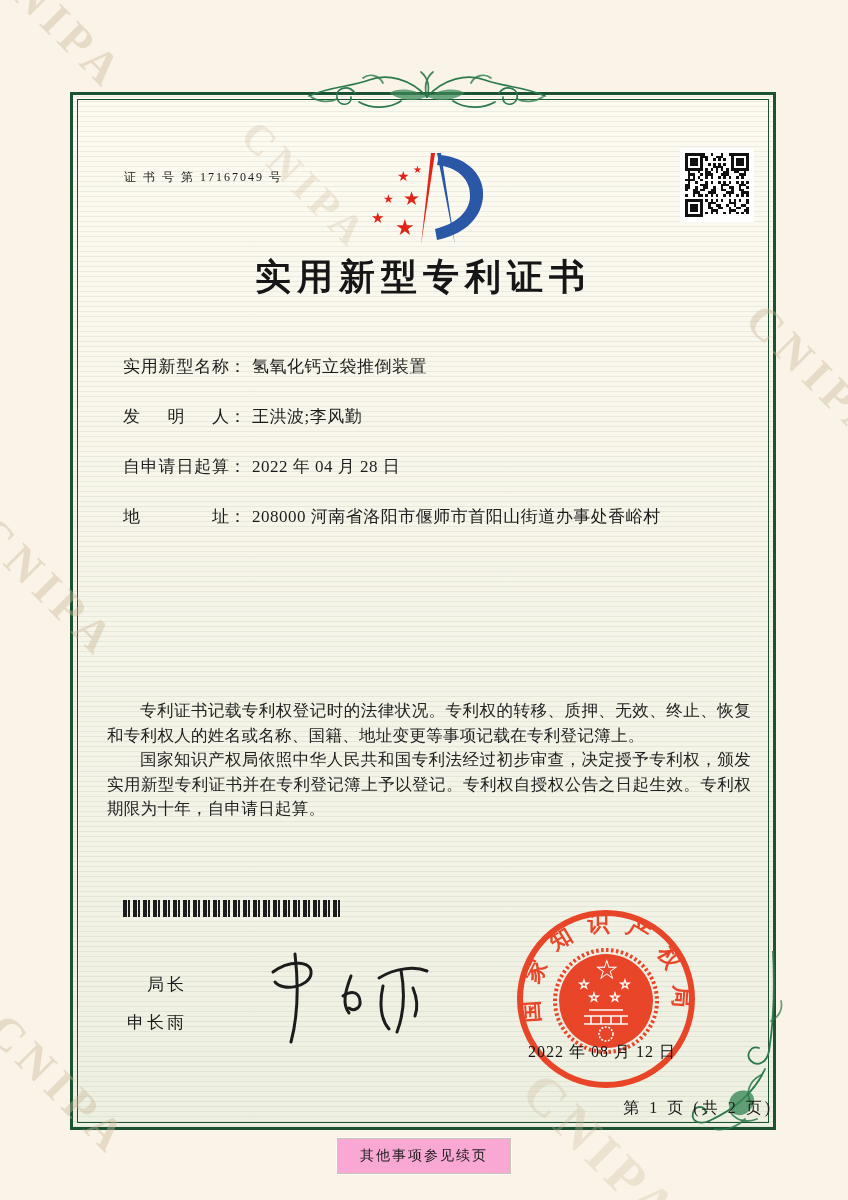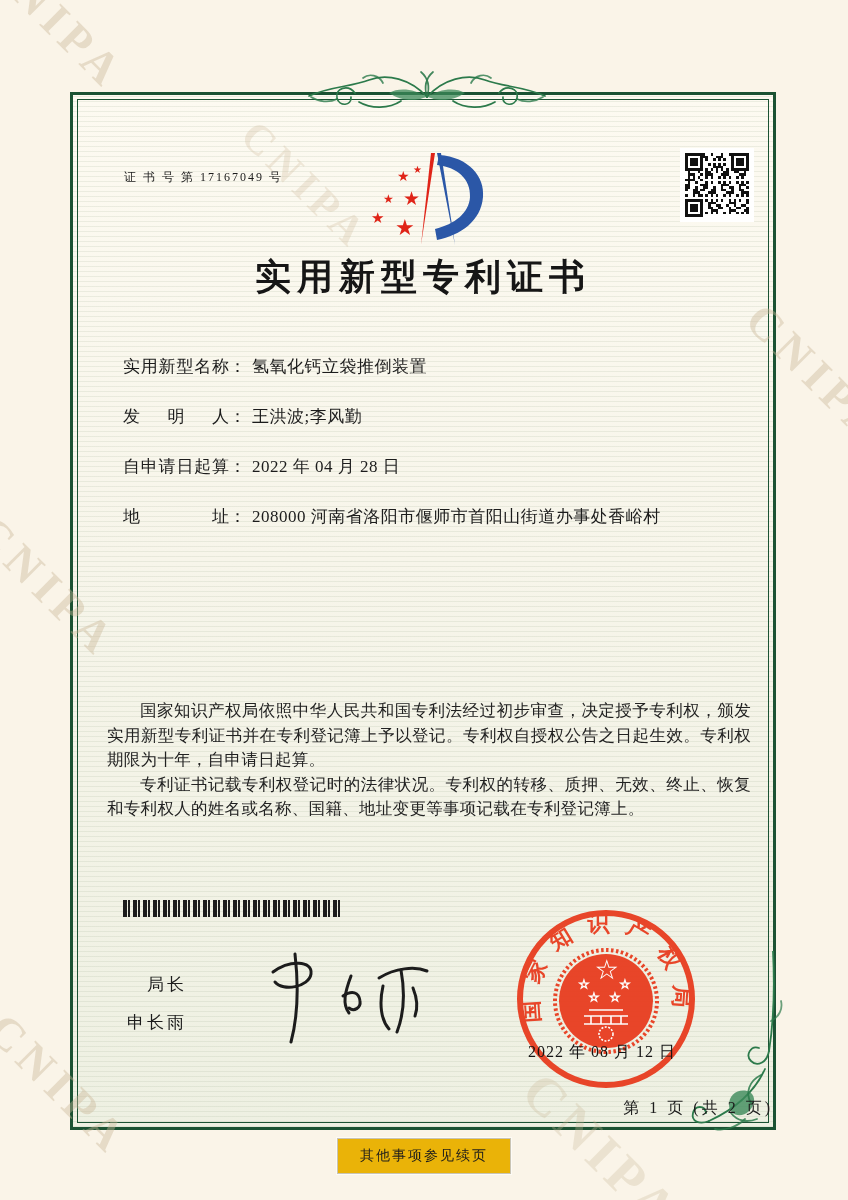--- a/index.html
+++ b/index.html
@@ -60,21 +60,21 @@
   .seal{position:absolute;left:438px;top:809px;}
   .seal-date{position:absolute;left:455px;top:947px;width:160px;z-index:3;
     font-size:16px;letter-spacing:1px;color:#141414;white-space:nowrap;}
   .page-ind{position:absolute;left:0;top:1003px;width:100%;text-align:right;
     font-size:16px;letter-spacing:3px;}
   
   .orn-top{position:absolute;left:230px;top:-26px;}
   .orn-br{position:absolute;left:612px;top:856px;}
   
   .footer-box{position:absolute;left:50%;top:1138px;transform:translateX(-50%);
-    background:#eab308;border:1px solid #c9c4b4;padding:8px 22px;
+    background:#f9a8d4;border:1px solid #c9c4b4;padding:8px 22px;
     font-size:14px;letter-spacing:2px;z-index:3;box-shadow:0 0 0 1px rgba(255,255,255,0.6);}
 </style>
 </head>
 <body>
 
 <div class="wm" style="left:-34px;top:-8px;">CNIPA</div>
 <div class="wm" style="left:728px;top:348px;">CNIPA</div>
 <div class="wm" style="left:-42px;top:560px;">CNIPA</div>
 <div class="wm" style="left:-30px;top:1058px;">CNIPA</div>
 
@@ -424,22 +424,22 @@
       </div>
       <div class="row">
         <span class="lab">自申请日起算</span><span class="colon">：</span><span class="val">2022 年 04 月 28 日</span>
       </div>
       <div class="row">
         <span class="lab">地 址</span><span class="colon">：</span><span class="val">208000 河南省洛阳市偃师市首阳山街道办事处香峪村</span>
       </div>
     </div>
 
     <div class="paras">
+      <p>专利证书记载专利权登记时的法律状况。专利权的转移、质押、无效、终止、恢复和专利权人的姓名或名称、国籍、地址变更等事项记载在专利登记簿上。</p>
       <p>国家知识产权局依照中华人民共和国专利法经过初步审查，决定授予专利权，颁发实用新型专利证书并在专利登记簿上予以登记。专利权自授权公告之日起生效。专利权期限为十年，自申请日起算。</p>
-      <p>专利证书记载专利权登记时的法律状况。专利权的转移、质押、无效、终止、恢复和专利权人的姓名或名称、国籍、地址变更等事项记载在专利登记簿上。</p>
     </div>
 
     <div class="barcode">
       <svg id="bars" width="218" height="17">
           <rect x="0" y="0" width="4" height="17" fill="#1d1d1d"></rect>
           <rect x="5" y="0" width="2" height="17" fill="#1d1d1d"></rect>
           <rect x="10" y="0" width="4" height="17" fill="#1d1d1d"></rect>
           <rect x="15" y="0" width="2" height="17" fill="#1d1d1d"></rect>
           <rect x="20" y="0" width="4" height="17" fill="#1d1d1d"></rect>
           <rect x="25" y="0" width="2" height="17" fill="#1d1d1d"></rect>

